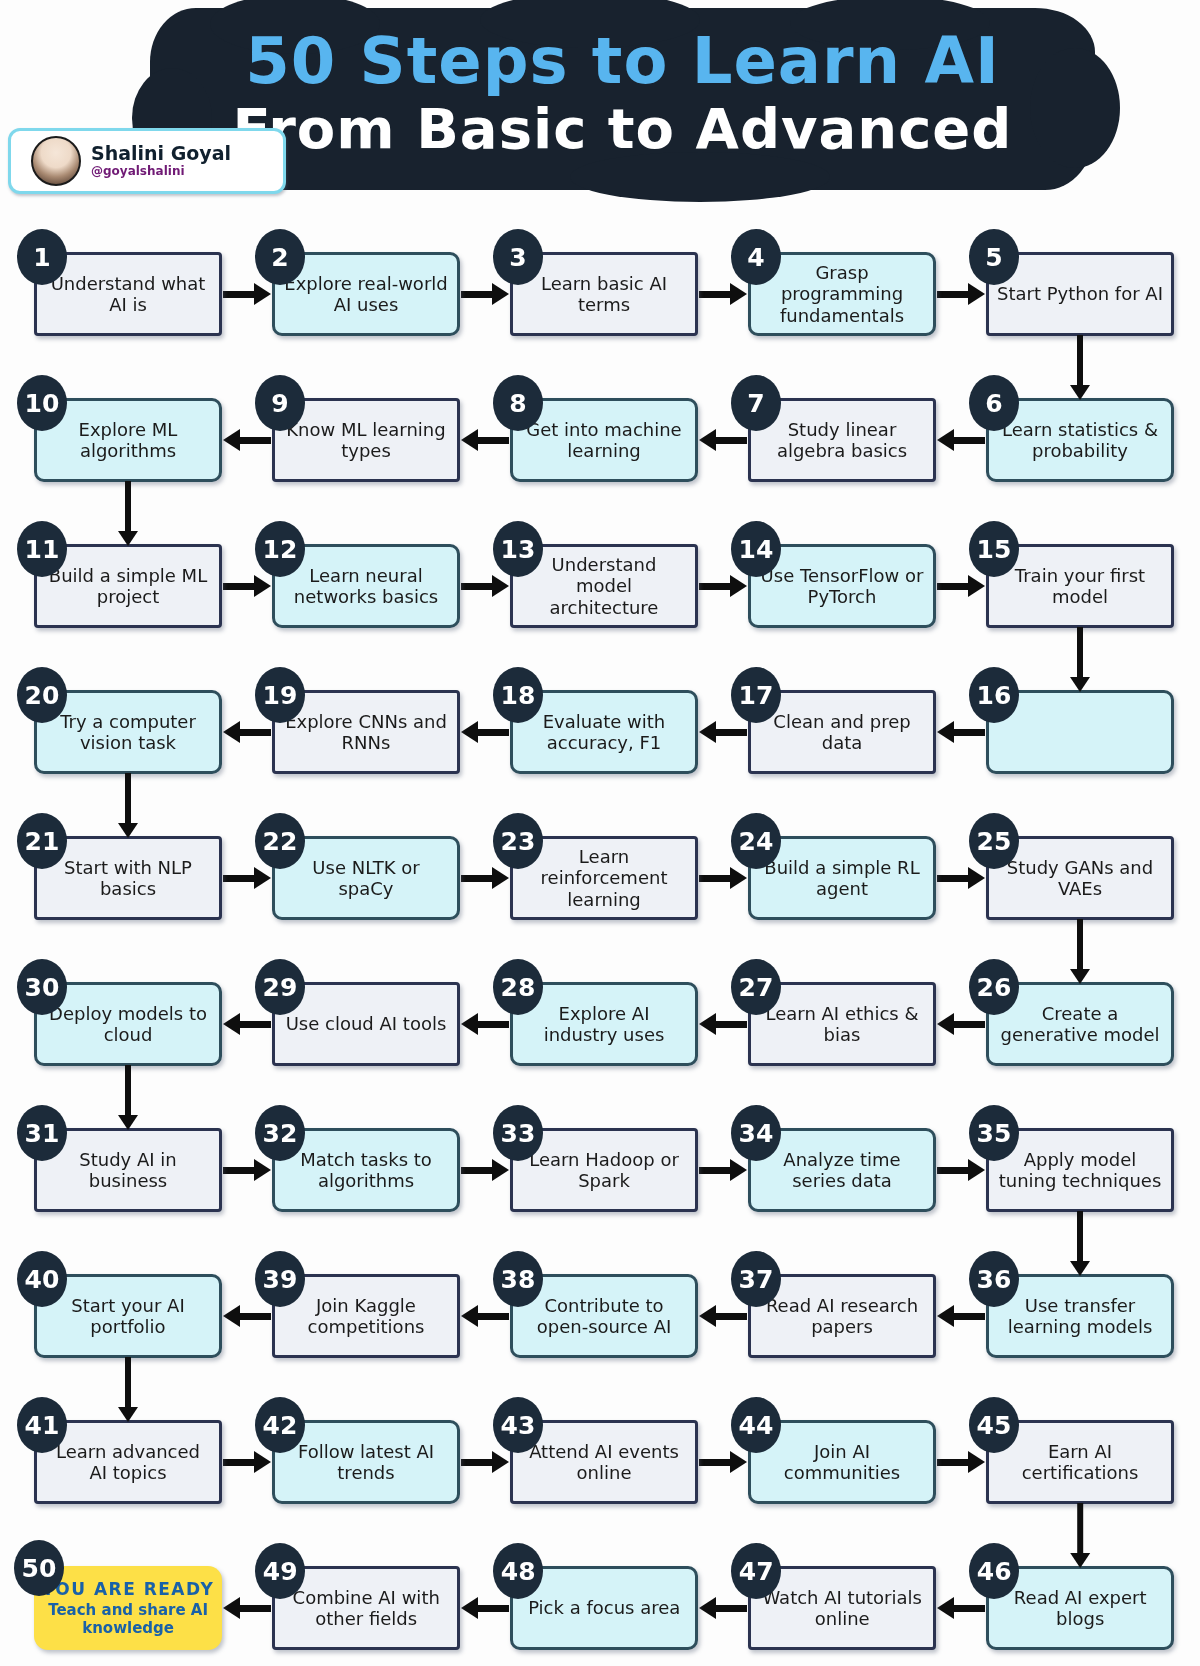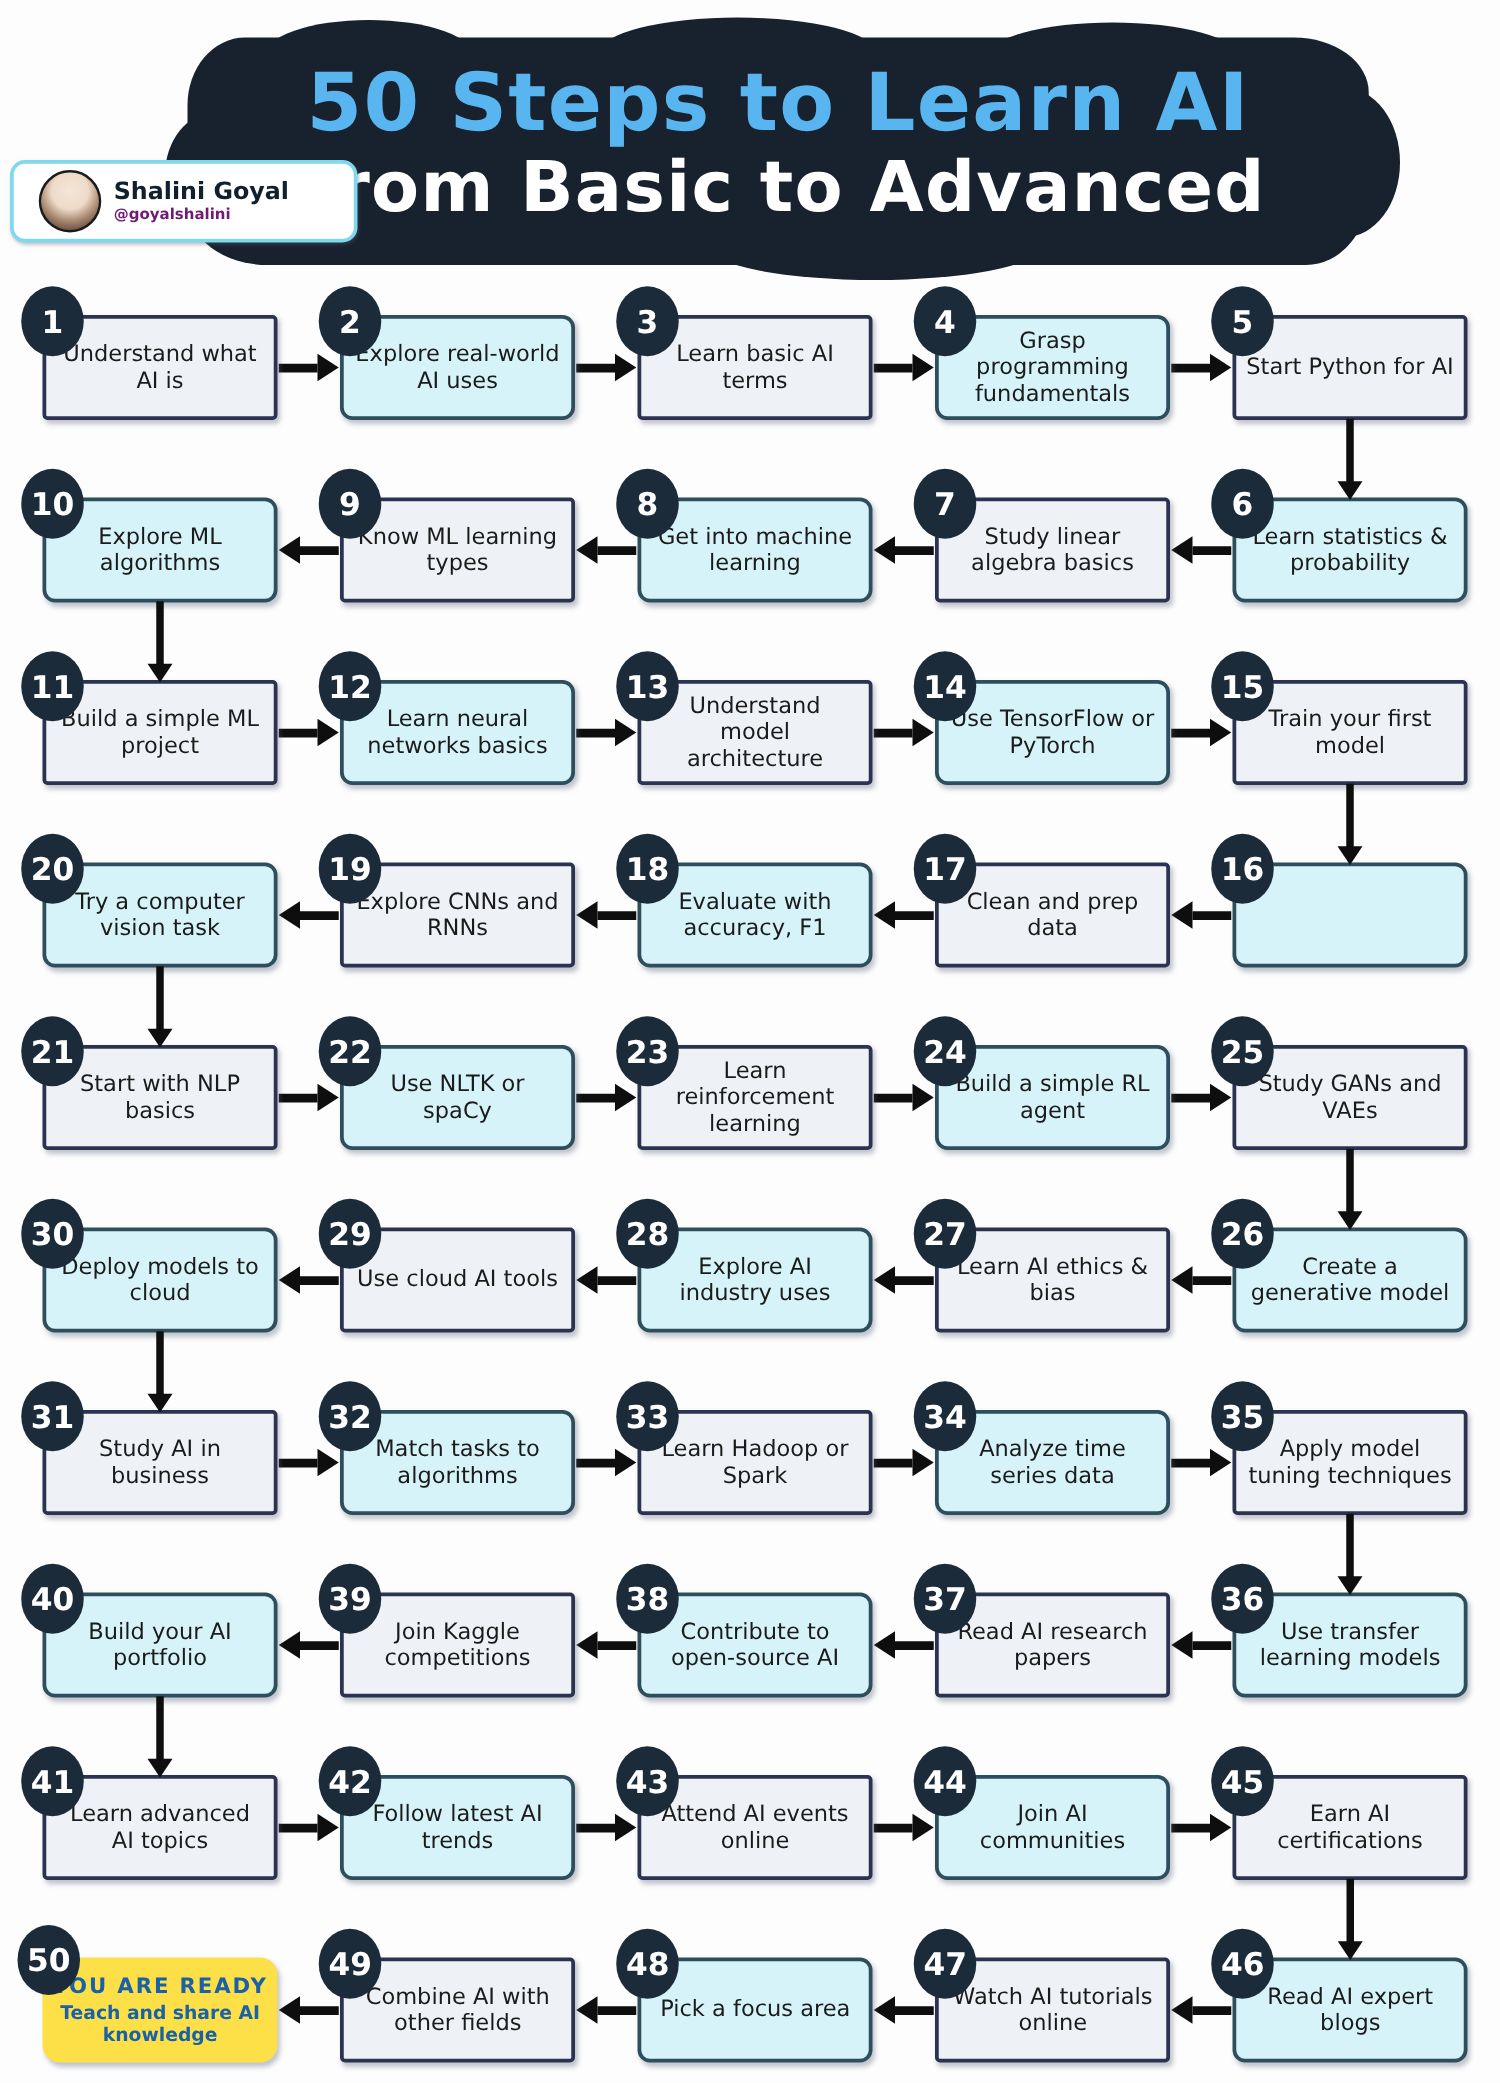--- a/index.html
+++ b/index.html
@@ -6,21 +6,21 @@
   body{
     width:1200px;height:1666px;
     background:#fdfdfd;
     font-family:"DejaVu Sans",sans-serif;
     overflow:hidden;
   }
   #canvas{position:relative;width:1200px;height:1666px;}
 
   
   .title-blob{
-    position:absolute;left:150px;top:30px;width:945px;height:182px;
+    position:absolute;left:150px;top:8px;width:945px;height:182px;
     background:#18222e;
     border-radius:46px 60px 50px 64px / 54px 44px 60px 48px;
     z-index:2;
   }
   .blob-bump{position:absolute;background:#18222e;border-radius:50%;}
   .bump1{left:60px;top:-14px;width:170px;height:60px;}
   .bump2{left:330px;top:-16px;width:220px;height:56px;}
   .bump3{left:640px;top:-12px;width:200px;height:54px;}
   .bump4{left:880px;top:40px;width:90px;height:120px;}
   .bump5{left:-18px;top:60px;width:80px;height:100px;}
@@ -395,21 +395,21 @@
           <div class="step-box gray" id="box-35">
             <span class="step-num">35</span>
             <span class="step-label">Apply model tuning techniques</span>
           </div>
         </div>
       </div>
       <div class="row">
         <div class="boxes">
           <div class="step-box cyan" id="box-40">
             <span class="step-num">40</span>
-            <span class="step-label">Build your AI portfolio</span>
+            <span class="step-label">Start your AI portfolio</span>
           </div>
           <div class="arrow-h">
             <span class="arrow-head-left"></span>
             <span class="arrow-bar"></span>
           </div>
           <div class="step-box gray" id="box-39">
             <span class="step-num">39</span>
             <span class="step-label">Join Kaggle competitions</span>
           </div>
           <div class="arrow-h">

